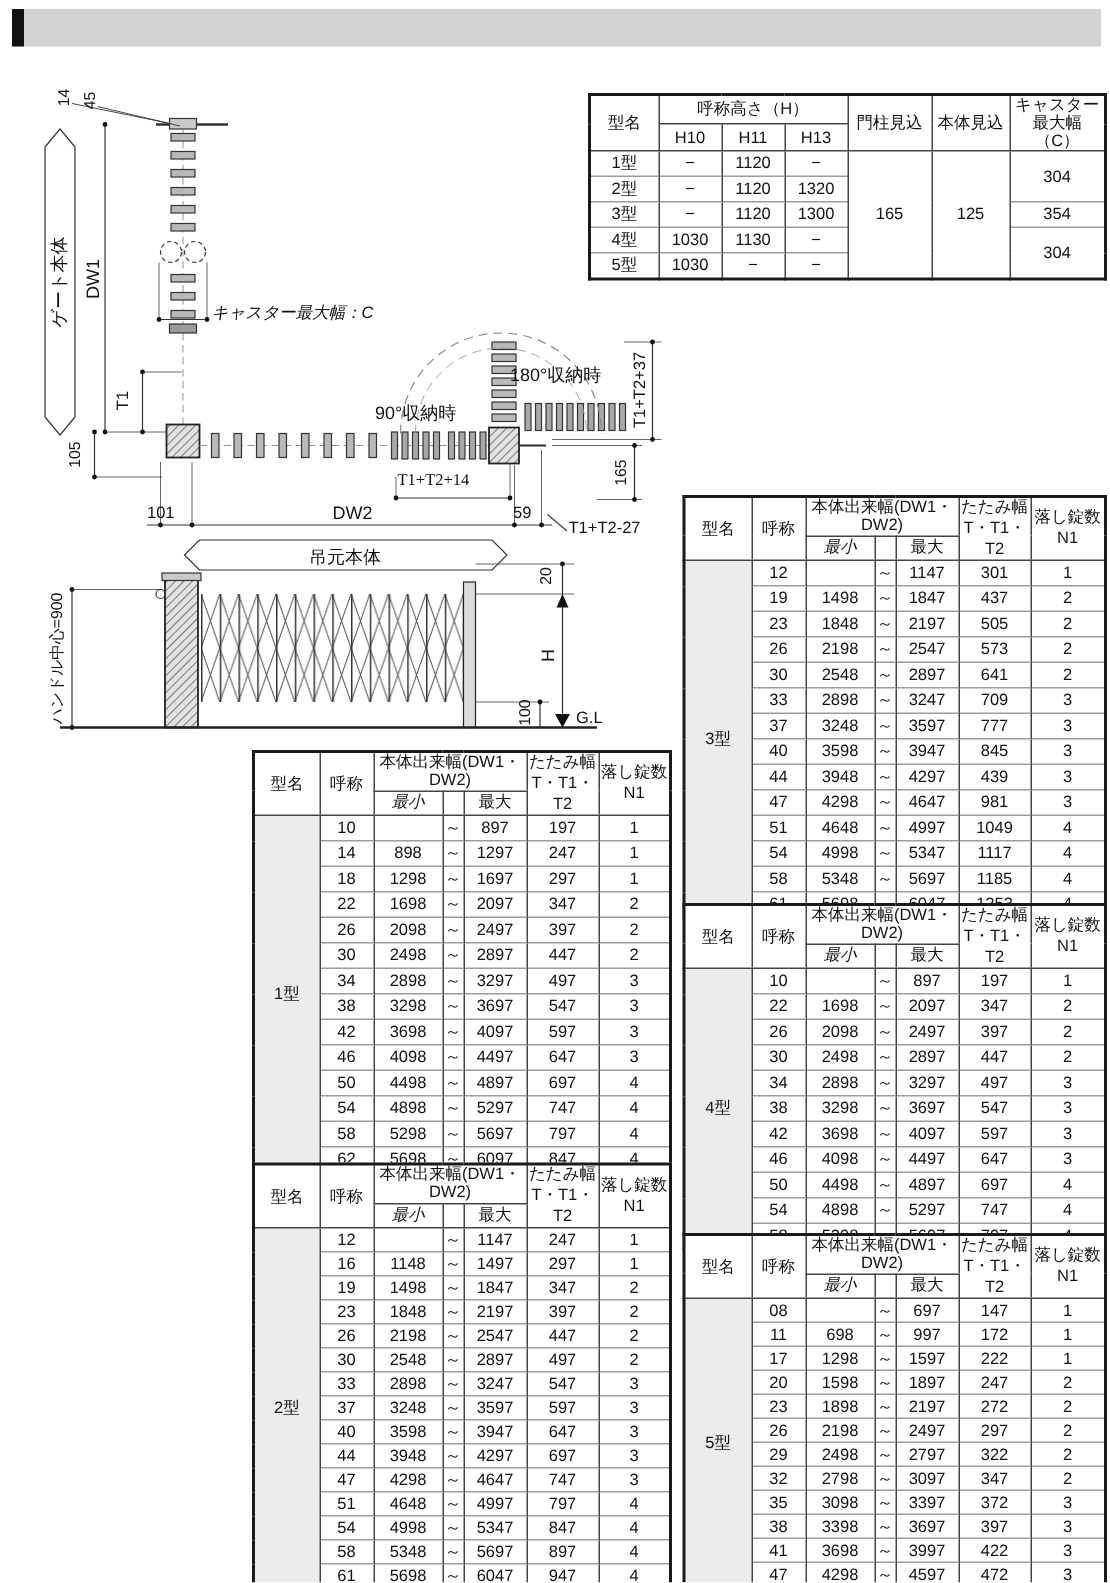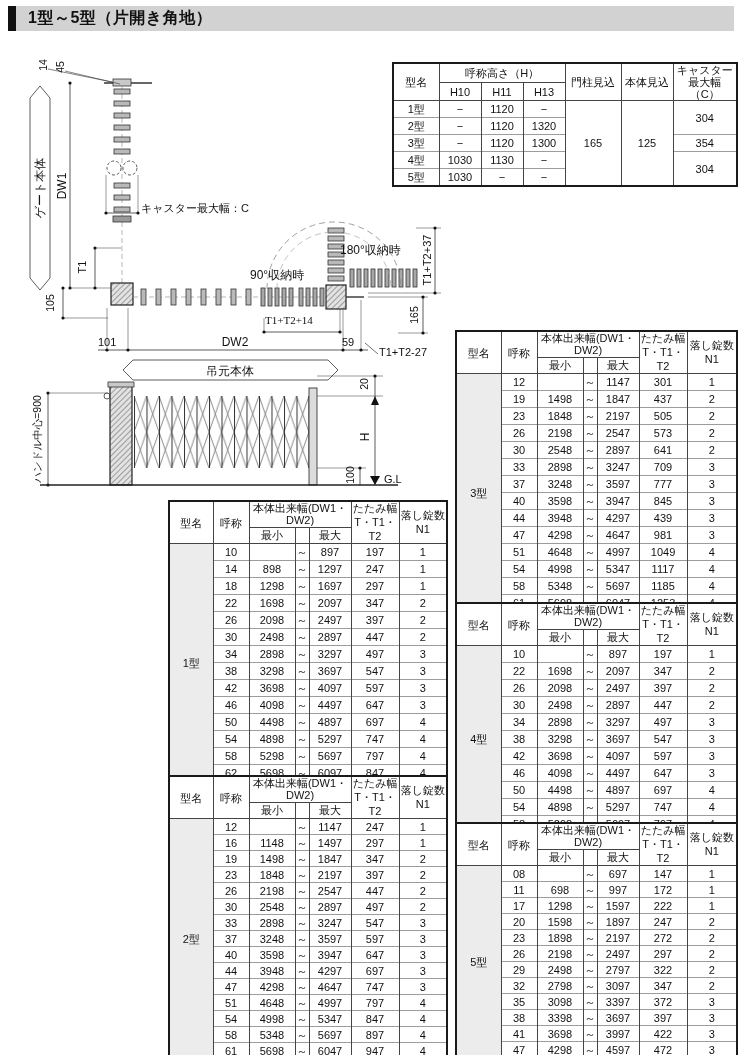--- a/index.html
+++ b/index.html
@@ -12,21 +12,21 @@
   .note{position:absolute;left:16px;top:39px;font-size:13px;}
   
   .tbl-wrap{position:absolute;}
   table.grid{border-collapse:collapse;table-layout:fixed;width:100%;background:#fff;border:2px solid #1a1a1a;}
   .grid th,.grid td{border-left:1px solid #444;border-top:1px solid #9c9c9c;padding:0;
         font-size:11px;text-align:center;vertical-align:middle;line-height:1.1;font-weight:normal;}
   .grid thead th{border-bottom:1px solid #444;}
   .grid thead tr:first-child th{height:16px;}
   .grid thead tr.subrow th{height:15px;}
   .w-head{font-size:9.5px;}
-  .sub-min{text-align:left;padding-left:9px;}
+  .sub-min{text-align:left;padding-left:9px;font-style:italic;}
   .sub-max{text-align:right;padding-right:10px;}
   .sub-mid,.sub-max,.c-tilde,.c-max{border-left:none;}
   .two div{line-height:1.25;}
   .model-cell{background:#ececec;font-size:12px;}
   .c-min{text-align:right;padding-right:2px;}
   .c-max{text-align:right;padding-right:7px;}
   .t16 tbody td{height:16px;}
   .t15 tbody td{height:15px;}
   .spec tbody td{height:16px;}
   .spec thead tr:first-child th{height:16px;}
@@ -39,21 +39,20 @@
   .big{font-size:12px;}
   .small{font-size:10.5px;}
 </style>
 </head>
 <body>
 
 <div class="stage">
 
   <div class="title-bar">
     <div class="title-accent"></div>
-    <div class="title-text">1型～5型（片開き角地）</div>
   </div>
 
   <div class="tbl-wrap" style="left:392px;top:62px;width:346px;">
     <table class="grid spec">
       <colgroup>
           <col style="width:46px">
           <col style="width:42px">
           <col style="width:42px">
           <col style="width:42px">
           <col style="width:56px">
@@ -296,21 +295,21 @@
 
         <line x1="22" y1="429" x2="380" y2="429" stroke="#222" stroke-width="1.6"></line>
       </g>
     </svg>
 
     
     <div class="dlabel vlab big" style="left:22px;top:132px;">ゲート本体</div>
     <div class="dlabel vlab small" style="left:25px;top:9px;">14</div>
     <div class="dlabel vlab small" style="left:42px;top:11px;">45</div>
     <div class="dlabel vlab big" style="left:44px;top:130px;">DW1</div>
-    <div class="dlabel" style="left:123px;top:145px;">キャスター最大幅：C</div>
+    <div class="dlabel" style="left:123px;top:145px;font-style:italic;">キャスター最大幅：C</div>
     <div class="dlabel vlab" style="left:64px;top:211px;">T1</div>
     <div class="dlabel vlab small" style="left:32px;top:247px;">105</div>
     <div class="dlabel big" style="left:232px;top:211px;">90°収納時</div>
     <div class="dlabel big" style="left:322px;top:186px;">180°収納時</div>
     <div class="dlabel vlab" style="left:409px;top:204px;">T1+T2+37</div>
     <div class="dlabel" style="left:247px;top:258px;font-family:Liberation Serif, serif;">T1+T2+14</div>
     <div class="dlabel vlab small" style="left:396px;top:259px;">165</div>
     <div class="dlabel" style="left:80px;top:280px;">101</div>
     <div class="dlabel clab big" style="left:217px;top:279px;">DW2</div>
     <div class="dlabel" style="left:324px;top:280px;">59</div>

